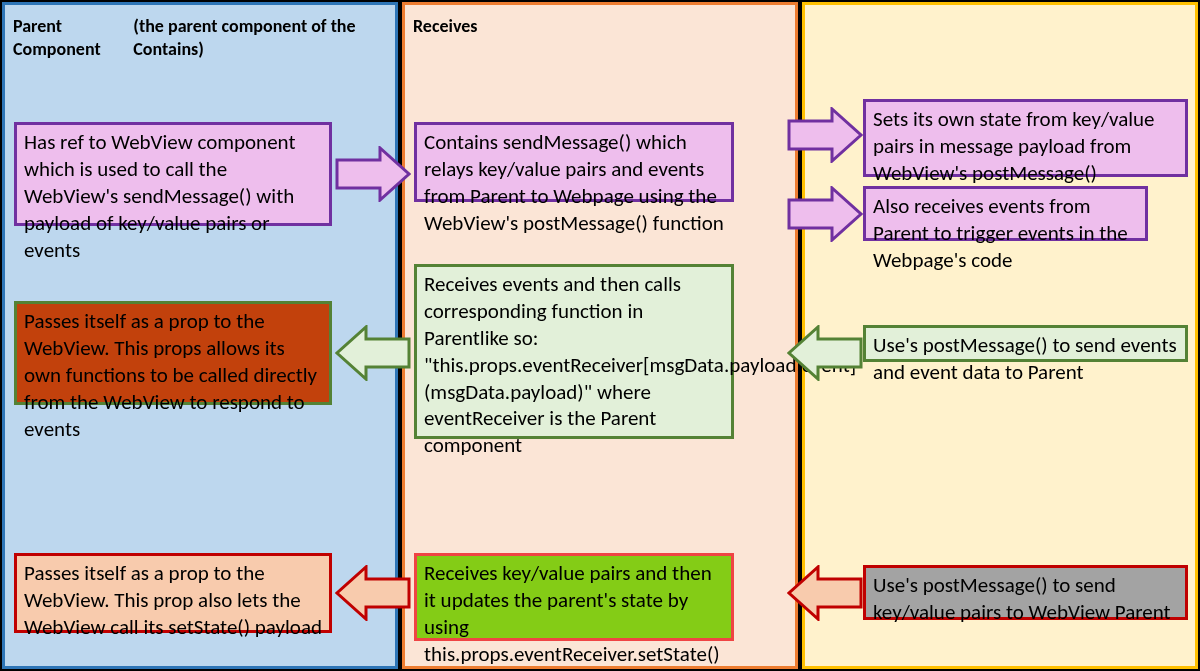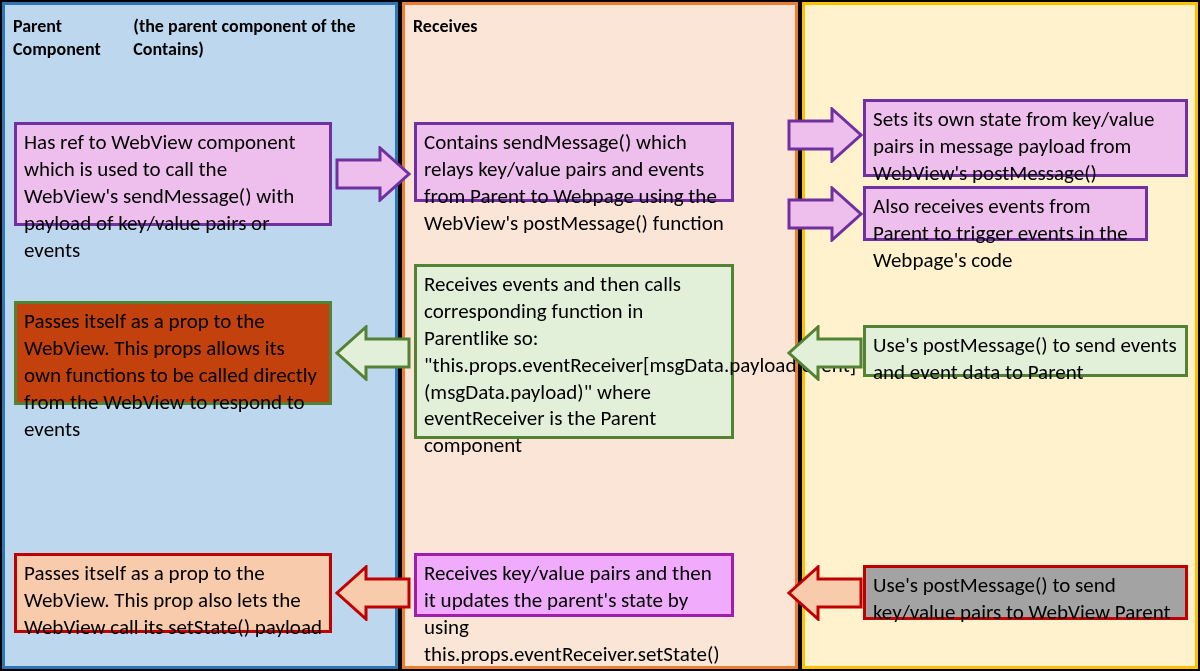--- a/index.html
+++ b/index.html
@@ -68,25 +68,25 @@
 <div class="box" style="left:414px; top:122px; width:320px; height:80px; background:#eebeed; border:3px solid #7030a0;">Contains sendMessage() which relays key/value pairs and events from Parent to Webpage using the WebView's postMessage() function</div>
 
 <div class="box" style="left:863px; top:99px; width:325px; height:78px; background:#eebeed; border:3px solid #7030a0;">Sets its own state from key/value pairs in message payload from WebView's postMessage()</div>
 
 <div class="box" style="left:863px; top:186px; width:285px; height:55px; background:#eebeed; border:3px solid #7030a0;">Also receives events from Parent to trigger events in the Webpage's code</div>
 
 <div class="box" style="left:14px; top:301px; width:318px; height:104px; background:#c2410c; border:3px solid #548235;">Passes itself as a prop to the WebView. This props allows its own functions to be called directly from the WebView to respond to events</div>
 
 <div class="box" style="left:414px; top:264px; width:320px; height:175px; background:#e2f0d9; border:3px solid #548235;">Receives events and then calls corresponding function in Parentlike so: "this.props.eventReceiver[msgData.payload.event](msgData.payload)" where eventReceiver is the Parent component</div>
 
-<div class="box" style="left:863px; top:325px; width:325px; height:52px; background:#e2f0d9; border:3px solid #548235;">Use's postMessage() to send events and event data to Parent</div>
+<div class="box" style="left:863px; top:325px; width:325px; height:37px; background:#e2f0d9; border:3px solid #548235;">Use's postMessage() to send events and event data to Parent</div>
 
 <div class="box" style="left:14px; top:553px; width:318px; height:80px; background:#f8cbad; border:3px solid #c00000;">Passes itself as a prop to the WebView. This prop also lets the WebView call its setState() payload</div>
 
-<div class="box" style="left:414px; top:553px; width:320px; height:64px; background:#f0abfc; border:3px solid #a21caf;">Receives key/value pairs and then it updates the parent's state by using this.props.eventReceiver.setState()</div>
+<div class="box" style="left:414px; top:553px; width:320px; height:88px; background:#84cc16; border:3px solid #ef4444;">Receives key/value pairs and then it updates the parent's state by using this.props.eventReceiver.setState()</div>
 
 <div class="box" style="left:863px; top:565px; width:325px; height:55px; background:#a3a3a3; border:3px solid #c00000;">Use's postMessage() to send key/value pairs to WebView Parent</div>
 
 <div class="arrow" style="left:335px; top:146px;">
   <svg width="76" height="56">
     <polygon points="2,14 45,14 45,2 74,28 45,54 45,42 2,42" fill="#eebeed" stroke="#7030a0" stroke-width="3"></polygon>
   </svg>
 </div>
 
 <div class="arrow" style="left:787px; top:107px;">

